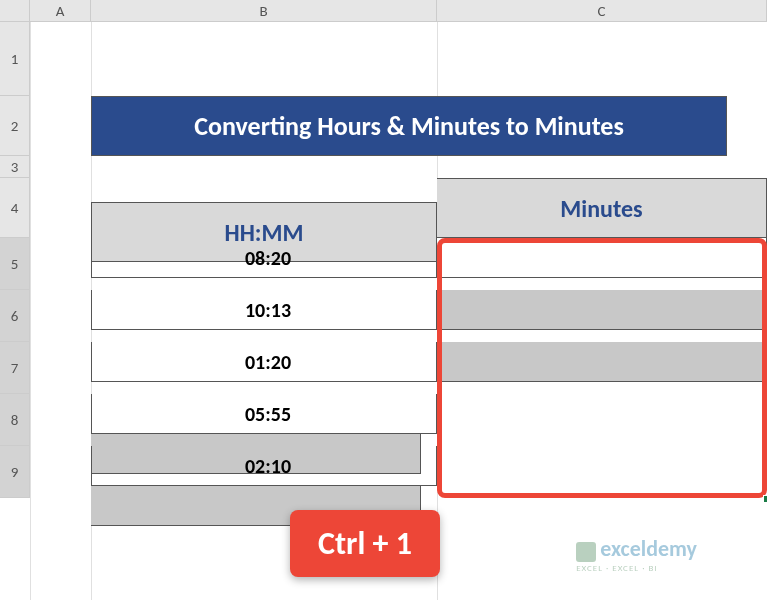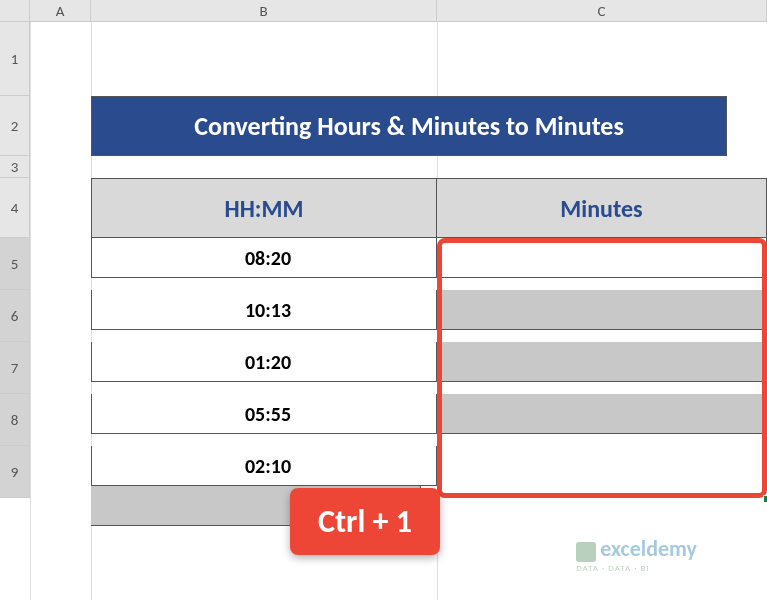--- a/index.html
+++ b/index.html
@@ -29,38 +29,38 @@
 .row-head.sel::after { content:""; position:absolute; }
 
 .grid { position: absolute; left: 30px; top: 22px; }
 
 .cells { position: relative; }
 
 .title-cell { position: absolute; left: 61px; top: 74px; width: 636px; height: 60px; background: #2a4b8d; color: #fff; display:flex; align-items:center; justify-content:center; font-size: 26px; font-weight: bold; border: 1px solid #555; }
 
 .hdr-row { position: absolute; top: 156px; left: 61px; display:flex; }
 .hdr-cell { height: 60px; background: #d9d9d9; border: 1px solid #555; display:flex; align-items:center; justify-content:center; font-size: 24px; font-weight: bold; color: #2a4b8d; }
-.hdr-b { width: 346px; }
+.hdr-b { width: 346px; margin-top: 24px; }
 .hdr-c { width: 330px; border-left: none; }
 
 .data-row { position: absolute; left: 61px; display: flex; }
 .dr5 { top: 216px; }
 .dr6 { top: 268px; text-align: right; }
 .dr7 { top: 320px; }
-.dr8 { top: 372px; }
+.dr8 { top: 372px; flex-direction: column; }
 .dr9 { top: 424px; flex-direction: column; }
 .dcell { height: 40px; border: 1px solid #555; border-top: none; display:flex; align-items:center; justify-content:center; font-size: 20px; font-weight: bold; padding-left: 8px; }
 .dcell.b { width: 346px; }
 .dcell.c { width: 330px; border-left: none; background: #c8c8c8; }
 .dr5 .dcell.c { background: #fff; }
 
 .sel-box { position: absolute; left: 437px; top: 238px; width: 330px; height: 260px; border: 5px solid #ed4637; border-radius: 8px; pointer-events: none; }
 .fill-handle { position:absolute; left:763px; top:495px; width:8px; height:8px; background:#1a7c46; border:1px solid #fff; }
 
-.callout { position: absolute; left: 290px; top: 488px; background: #ed4637; color: #fff; font-size: 32px; font-weight: bold; padding: 14px 28px; border-radius: 8px; box-shadow: 0 3px 8px rgba(0,0,0,0.3); }
+.callout { position: absolute; left: 290px; top: 510px; background: #ed4637; color: #fff; font-size: 32px; font-weight: bold; padding: 14px 28px; border-radius: 8px; box-shadow: 0 3px 8px rgba(0,0,0,0.3); }
 
 .watermark { position: absolute; right: 70px; bottom: 30px; opacity: 0.35; pointer-events: none; }
 .wm-main { font-size: 22px; font-weight: bold; color: #0369a1; }
 .wm-sub { font-size: 9px; color: #3a7a4a; letter-spacing: 1px; }
 .wm-icon { display:inline-block; width:20px; height:20px; background:#3a7a4a; border-radius:3px; margin-right:4px; vertical-align:middle; }
 
 .gridline-v { position:absolute; top:0; width:1px; height:600px; background:#e0e0e0; }
 .gv-a { left: 30px; }
 .gv-b { left: 91px; }
 .gv-c { left: 437px; }
@@ -127,16 +127,16 @@
     </div>
   </div>
 
   <div class="sel-box"></div>
   <div class="fill-handle"></div>
 
   <div class="callout">Ctrl + 1</div>
 
   <div class="watermark">
     <div><span class="wm-icon"></span><span class="wm-main">exceldemy</span></div>
-    <div class="wm-sub">DATA · DATA · BI</div>
+    <div class="wm-sub">EXCEL · EXCEL · BI</div>
   </div>
 
 </div>
 
 </body></html>

